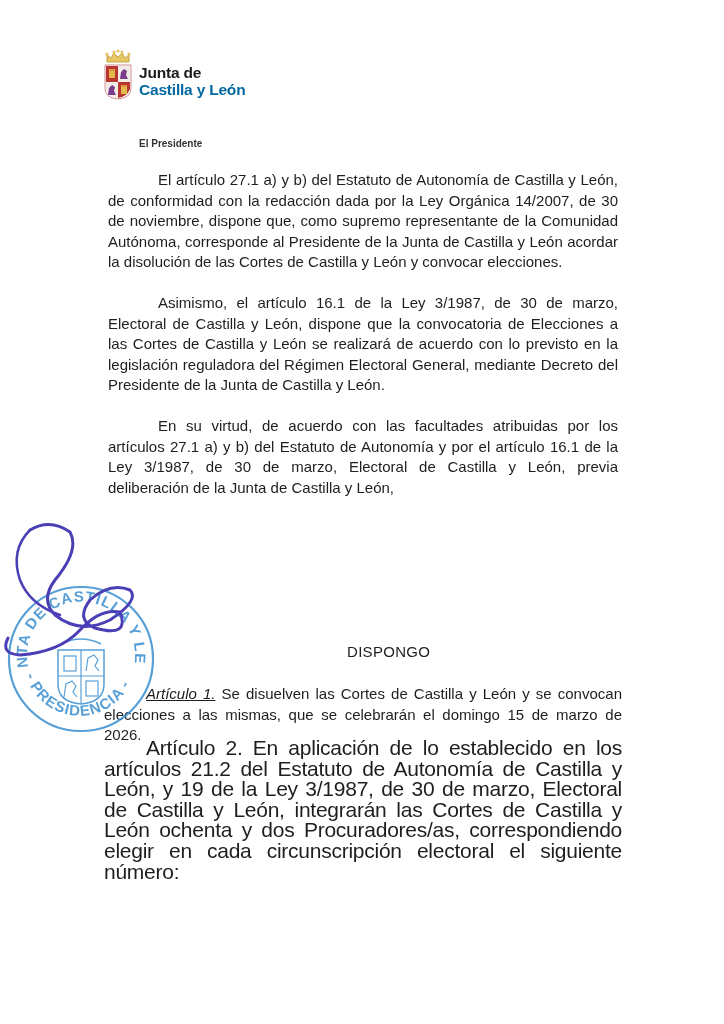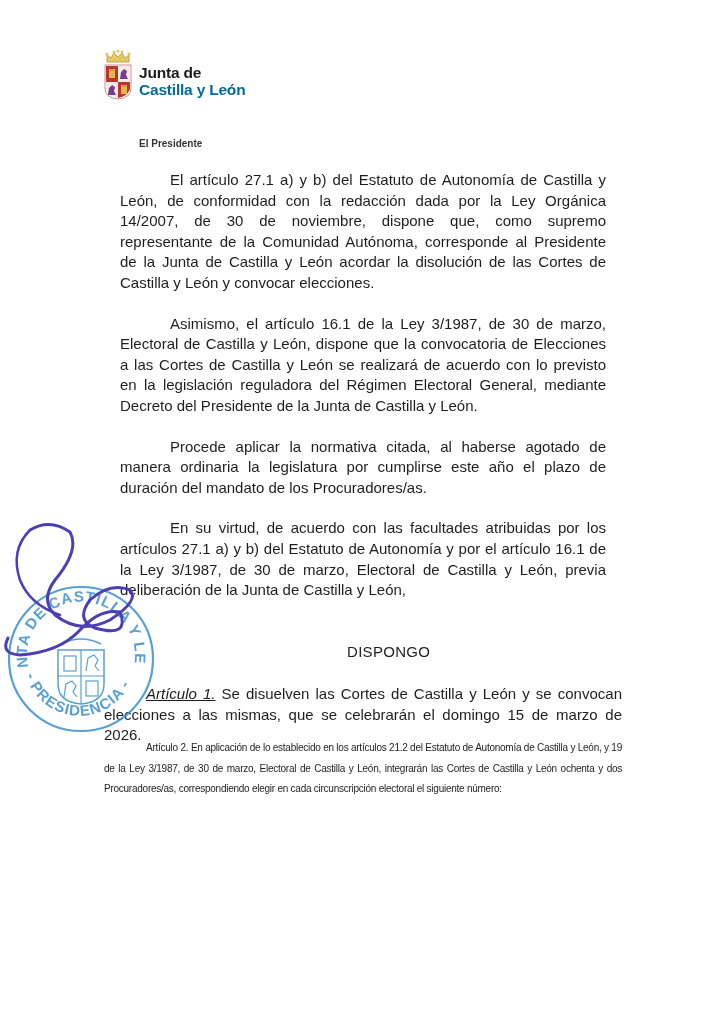--- a/index.html
+++ b/index.html
@@ -7,26 +7,26 @@
          font-family: "Liberation Sans", sans-serif; color: #1e1e1e; }
 
   .logo { position: absolute; left: 103px; top: 48px; width: 150px; height: 70px; }
   .logo-shield { position: absolute; left: 0; top: 0; }
   .logo-text1 { position: absolute; left: 36px; top: 16px; font-size: 15.5px; font-weight: bold; color: #1b1b1b; line-height: 17px; letter-spacing: -0.2px; }
   .logo-text2 { position: absolute; left: 36px; top: 33px; font-size: 15.5px; font-weight: bold; color: #0369a1; line-height: 17px; letter-spacing: -0.2px; white-space: nowrap; }
   .logo-sub { position: absolute; left: 36px; top: 53px; font-size: 10px; font-weight: bold; color: #333; white-space: nowrap; margin-top: 37px; }
 
   .doc { position: absolute; left: 104px; top: 146px; width: 518px; font-size: 15px; line-height: 20.6px; }
   .title { font-weight: bold; text-align: justify; text-align-last: left; margin: 0; font-size: 15.3px; line-height: 20.6px; }
-  .p { text-align: justify; margin: 16px; text-indent: 50px; }
+  .p { text-align: justify; margin: 4px; text-indent: 50px; }
   .p1 { margin-top: 24px; }
   .gap { margin-top: 20px; }
   .dispongo { position: absolute; left: 347px; top: 643px; font-size: 15px; letter-spacing: 0.3px; text-align: center; }
   .art1 { position: absolute; left: 104px; top: 684px; width: 518px; font-size: 15px; line-height: 20.6px; text-align: justify; text-indent: 42px; }
-  .art2 { position: absolute; left: 104px; top: 738px; width: 518px; font-size: 10px; line-height: 20.6px; text-align: justify; text-indent: 42px; letter-spacing: -0.25px; }
+  .art2 { position: absolute; left: 104px; top: 738px; width: 518px; font-size: 21px; line-height: 20.6px; text-align: justify; text-indent: 42px; letter-spacing: -0.25px; }
   .it { font-style: italic; text-decoration: underline; }
 
   .stamp { position: absolute; left: 6px; top: 584px; width: 150px; height: 150px; opacity: 0.85; }
   .signature { position: absolute; left: 0; top: 520px; width: 190px; height: 140px; }
 </style>
 </head>
 <body>
 
 <div class="logo">
   <svg class="logo-shield" width="30" height="52" viewBox="0 0 30 52">
@@ -57,21 +57,20 @@
     <path d="M5 47 L6 40 L9 37 L12 39 L11 43 L13 47 Z" fill="#7b3a8a"></path>
   </svg>
   <div class="logo-text1">Junta de</div>
   <div class="logo-text2">Castilla y León</div>
   <div class="logo-sub">El Presidente</div>
 </div>
 
 <div class="doc">
   <p class="p p1">El artículo 27.1 a) y b) del Estatuto de Autonomía de Castilla y León, de conformidad con la redacción dada por la Ley Orgánica 14/2007, de 30 de noviembre, dispone que, como supremo representante de la Comunidad Autónoma, corresponde al Presidente de la Junta de Castilla y León acordar la disolución de las Cortes de Castilla y León y convocar elecciones.</p>
   <p class="p gap">Asimismo, el artículo 16.1 de la Ley 3/1987, de 30 de marzo, Electoral de Castilla y León, dispone que la convocatoria de Elecciones a las Cortes de Castilla y León se realizará de acuerdo con lo previsto en la legislación reguladora del Régimen Electoral General, mediante Decreto del Presidente de la Junta de Castilla y León.</p>
-  <p class="p gap">Procede aplicar la normativa citada, al haberse agotado de manera ordinaria la legislatura por cumplirse este año el plazo de duración del mandato de los Procuradores/as.</p>
   <p class="p gap">En su virtud, de acuerdo con las facultades atribuidas por los artículos 27.1 a) y b) del Estatuto de Autonomía y por el artículo 16.1 de la Ley 3/1987, de 30 de marzo, Electoral de Castilla y León, previa deliberación de la Junta de Castilla y León,</p>
 </div>
 
 <div class="dispongo">DISPONGO</div>
 
 <div class="art1">
   <span class="it">Artículo 1.</span><span> Se disuelven las Cortes de Castilla y León y se convocan elecciones a las mismas, que se celebrarán el domingo 15 de marzo de 2026.</span>
 </div>
 
 <div class="art2">

